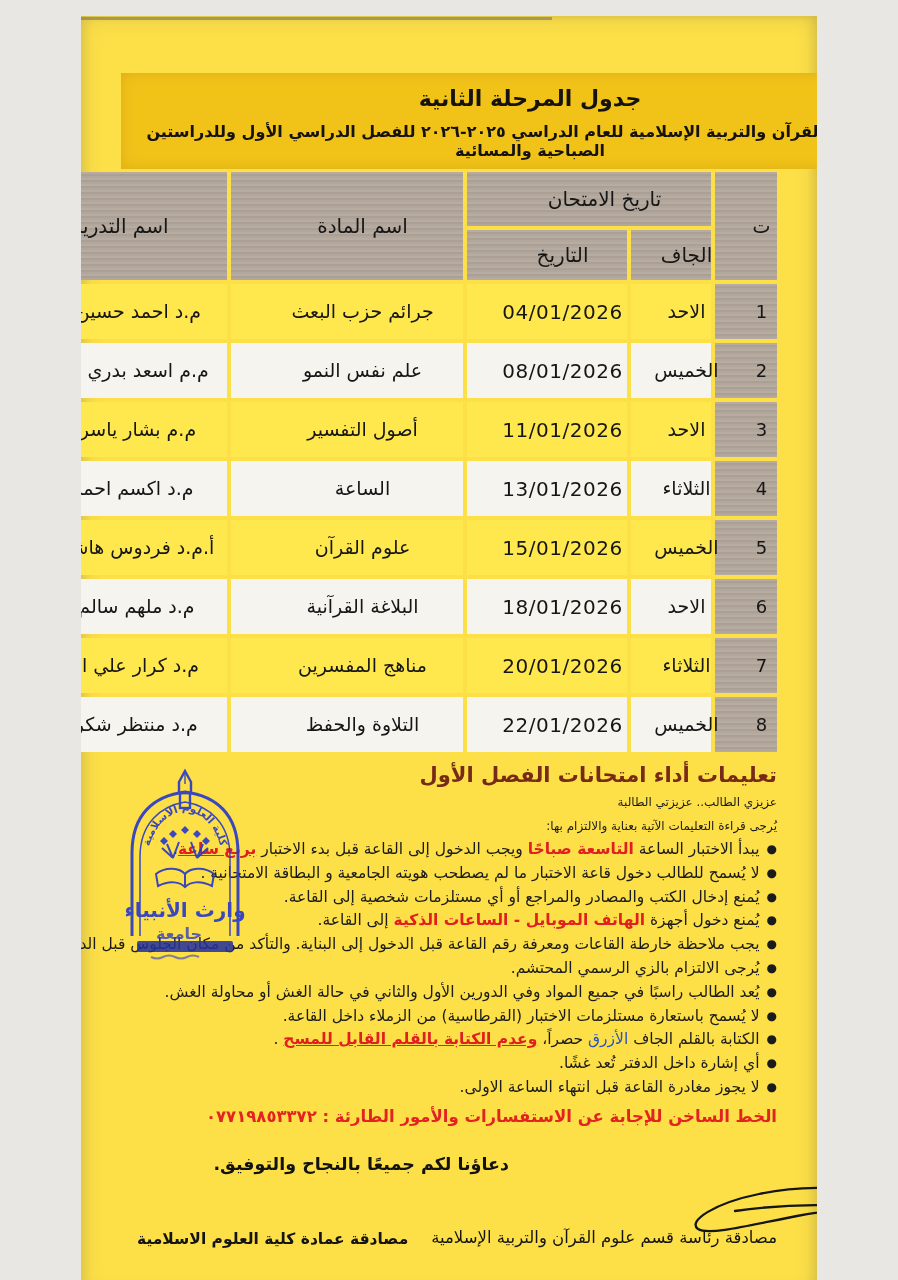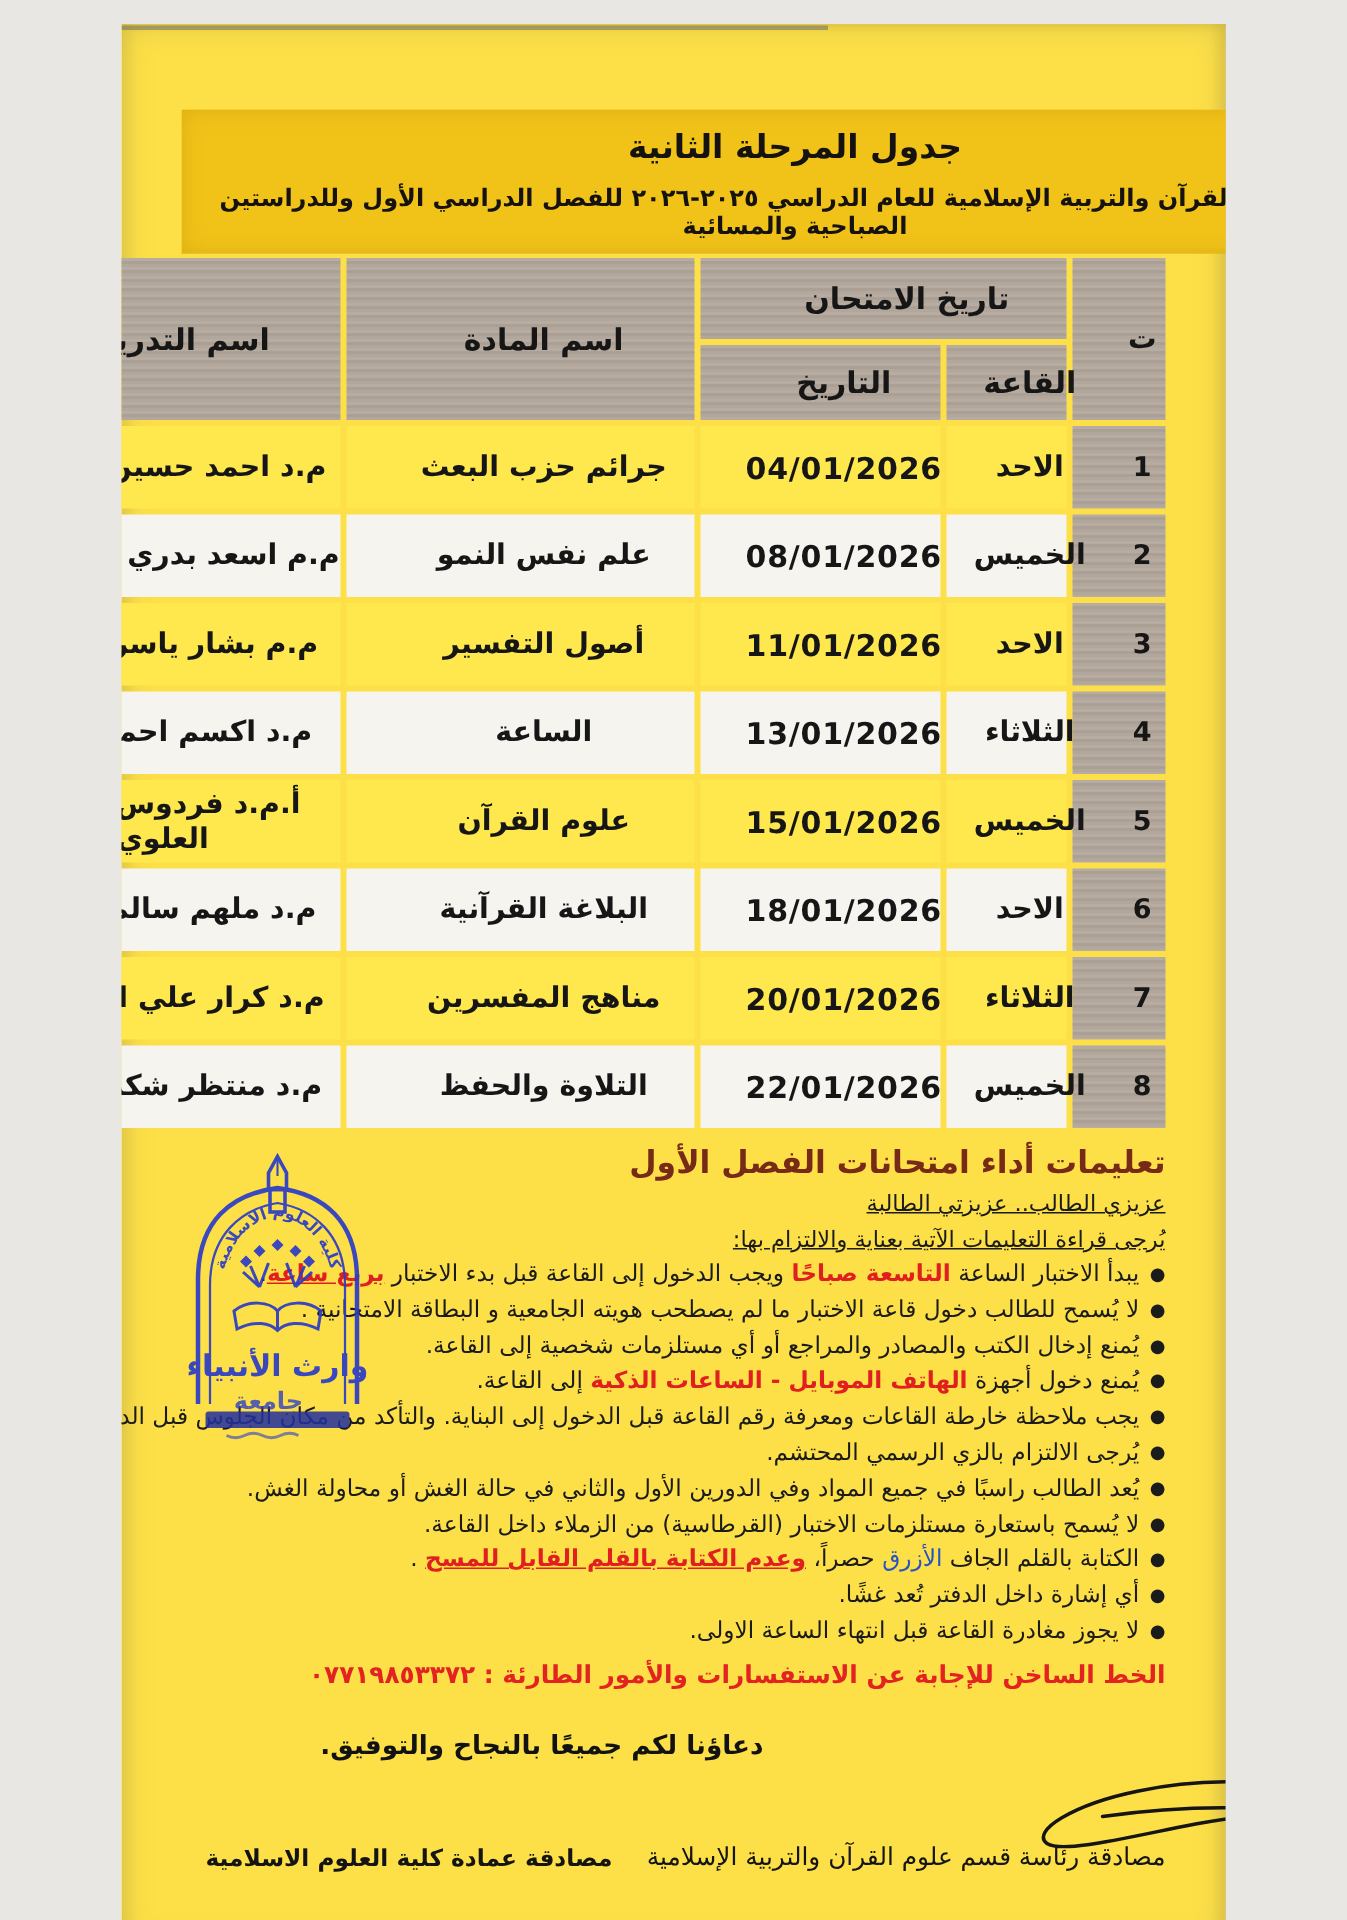--- a/index.html
+++ b/index.html
@@ -26,42 +26,42 @@
     display:grid;direction:rtl;
     grid-template-columns:62px 80px 160px 232px 268px;
     grid-template-rows:54px 50px repeat(8,55px);
     gap:4px;
   }
   .tan{
     background:repeating-linear-gradient(180deg,#b7aca1 0 2px,#aca094 2px 4px,#b2a79c 4px 6px);
   }
   .cell,.hcell{
     display:flex;align-items:center;justify-content:center;
-    font-weight:bold;color:#161616;text-align:center;line-height:1.2;padding-left:31px;
+    font-weight:normal;color:#161616;text-align:center;line-height:1.2;padding-left:31px;
   }
   .hcell{font-size:20px;}
   .cell{font-size:19px;}
   .h-index{grid-column:1;grid-row:1/3;font-size:19px;}
   .h-examdate{grid-column:2/4;grid-row:1;}
   .h-day{grid-column:2;grid-row:2;}
   .h-date{grid-column:3;grid-row:2;text-align:right;}
   .h-subject{grid-column:4;grid-row:1/3;}
   .h-instructor{grid-column:5;grid-row:1/3;}
   .row-yellow{background:#ffe84e;}
   .row-white{background:#f6f4ef;}
   .idx-cell{font-size:18px;}
   .date-cell{direction:ltr;font-size:20px;letter-spacing:.5px;}
 
   
   .inst{
     position:absolute;right:40px;left:40px;top:744px;
     direction:rtl;text-align:right;color:#1b1b1b;z-index:1;
   }
   .inst-title{font-size:21px;font-weight:bold;color:#772a18;line-height:30px;}
-  .greet{font-size:15px;line-height:24px;text-decoration:underline;}
+  .greet{font-size:12px;line-height:24px;}
   .bullet{font-size:15.5px;line-height:23.8px;white-space:nowrap;}
   .dot{font-size:12px;margin-inline-end:7px;vertical-align:1px;}
   .seg-plain{color:#1b1b1b;}
   .seg-red{color:#e02020;font-weight:bold;}
   .seg-red-u{color:#e02020;font-weight:bold;text-decoration:underline;}
   .seg-blue{color:#2753c5;}
   .hotline{margin-top:4px;font-size:16.5px;font-weight:bold;color:#e32222;line-height:26px;}
   .closing{margin-top:24px;padding-left:0;padding-right:268px;font-size:17.5px;font-weight:bold;color:#121212;}
 
   
@@ -77,21 +77,21 @@
   <div class="scan-top"></div>
 
   <div class="band">
     <div class="band-title">جدول المرحلة الثانية</div>
     <div class="band-sub">قسم علوم القرآن والتربية الإسلامية  للعام الدراسي ٢٠٢٥-٢٠٢٦ للفصل الدراسي الأول وللدراستين الصباحية والمسائية</div>
   </div>
 
   <div class="table-grid" id="examTable">
     <div class="hcell tan h-index">ت</div>
     <div class="hcell tan h-examdate">تاريخ الامتحان</div>
-    <div class="hcell tan h-day">القاعة</div>
+    <div class="hcell tan h-day">الجاف</div>
     <div class="hcell tan h-date">التاريخ</div>
     <div class="hcell tan h-subject">اسم المادة</div>
     <div class="hcell tan h-instructor">اسم التدريسي</div>
 
   <div class="cell tan idx-cell">1</div>
       <div class="cell row-yellow">الاحد</div>
       <div class="cell date-cell row-yellow">04/01/2026</div>
       <div class="cell row-yellow">جرائم حزب البعث</div>
       <div class="cell row-yellow">م.د احمد حسين طوفان</div>
       <div class="cell tan idx-cell">2</div>

